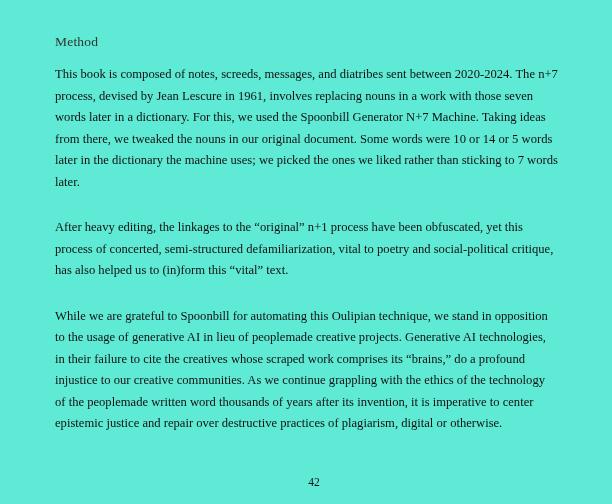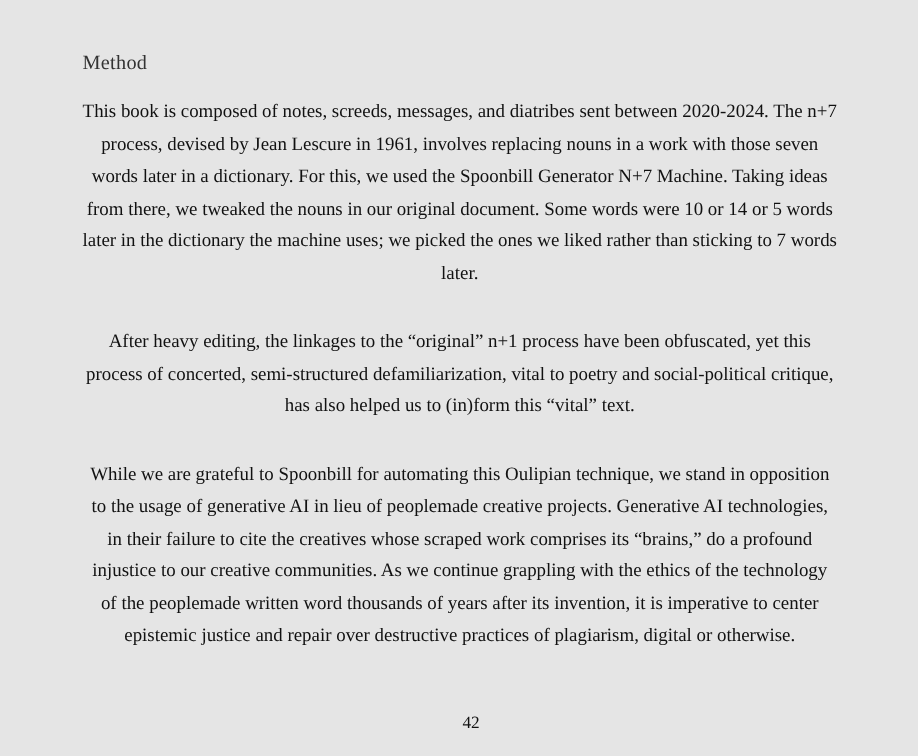--- a/index.html
+++ b/index.html
@@ -4,21 +4,21 @@
 <style>
   html, body {
     margin: 0;
     padding: 0;
     background: #ffffff;
   }
   .page {
     position: relative;
     width: 612px;
     height: 504px;
-    background: #e5e5e5;
+    background: #5eead4;
     font-family: "Liberation Serif", "DejaVu Serif", serif;
     color: #1a1a1a;
     box-sizing: border-box;
     overflow: hidden;
   }
   .content {
     position: absolute;
     left: 55px;
     top: 34px;
     width: 503px;
@@ -26,21 +26,21 @@
   .heading {
     font-size: 13.5px;
     font-weight: 400;
     color: #333333;
     margin: 0 0 14px 0;
     letter-spacing: 0.2px;
   }
   .para {
     font-size: 12.6px;
     line-height: 21.5px;
-    text-align: center;
+    text-align: left;
     margin: 0 0 24px 0;
     color: #111111;
   }
   .page-number {
     position: absolute;
     left: 0;
     right: 0;
     bottom: 16px;
     text-align: center;
     font-size: 11.5px;

